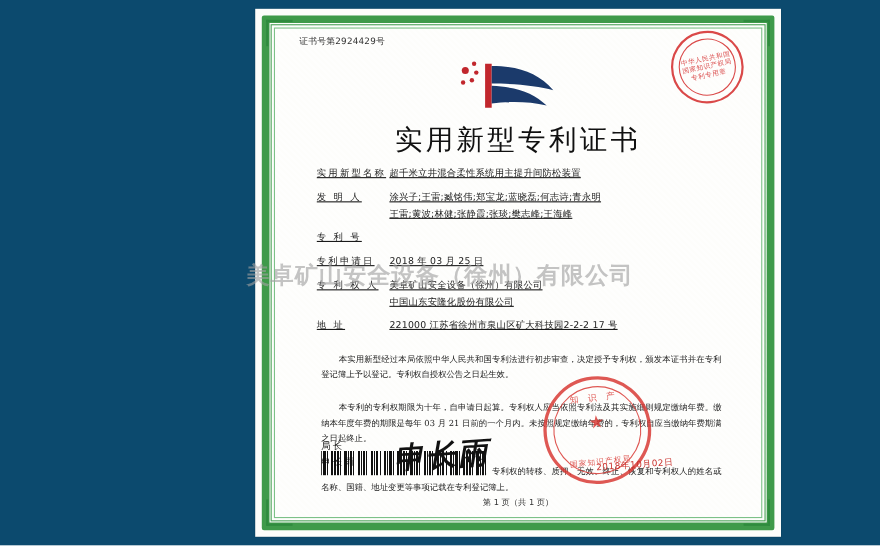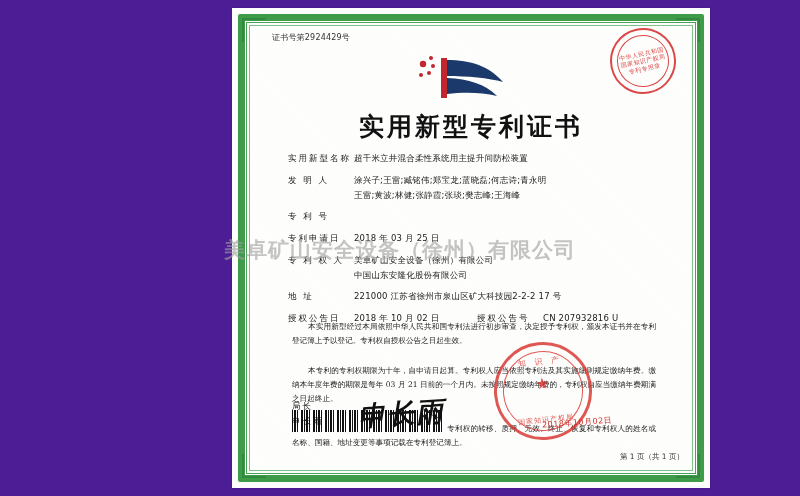--- a/index.html
+++ b/index.html
@@ -10,21 +10,21 @@
   body {
     width: 800px;
     height: 496px;
     font-family: "DejaVu Sans", "Liberation Sans", sans-serif;
     overflow: hidden;
   }
   #page {
     position: relative;
     width: 800px;
     height: 496px;
-    background: #4c1d95;
+    background: #0c4a6e;
   }
 
   
   #certificate {
     position: absolute;
     left: 232px;
     top: 8px;
     width: 478px;
     height: 480px;
     background: #fdfdfb;
@@ -91,21 +91,21 @@
   .emblem svg { display: block; }
 
   .main-title {
     position: absolute;
     top: 78px;
     left: 0;
     right: 0;
     text-align: center;
     font-family: "DejaVu Serif", "Liberation Serif", serif;
     font-size: 25px;
-    font-weight: bold;
+    font-weight: normal;
     letter-spacing: 3px;
     color: #111;
   }
 
   
   .seal-top {
     position: absolute;
     right: 8px;
     top: -4px;
     width: 62px;
@@ -132,20 +132,21 @@
 
   
   .fields {
     position: absolute;
     top: 120px;
     left: 30px;
     right: 18px;
     font-size: 8.5px;
     color: #1a1a1a;
     line-height: 1.5;
+    text-decoration: underline;
   }
   .field-row {
     display: flex;
     align-items: flex-start;
     margin-bottom: 2px;
   }
   .field-label {
     width: 66px;
     flex: 0 0 66px;
     letter-spacing: 2px;
@@ -269,21 +270,21 @@
     font-size: 8px;
     color: #c9302c;
     letter-spacing: 0.5px;
     transform: rotate(-4deg);
   }
 
   .page-footer {
     position: absolute;
     bottom: 4px;
     left: 0; right: 0;
-    text-align: right;
+    text-align: center;
     font-size: 7.5px;
     color: #333;
   }
 
   
   .wm {
     position: absolute;
     left: 0;
     width: 800px;
     text-align: center;
@@ -374,30 +375,20 @@
         <div class="field-row">
           <div class="field-label"></div>
           <div class="field-value">中国山东安隆化股份有限公司</div>
         </div>
         <div class="spacer-sm"></div>
         <div class="field-row">
           <div class="field-label">地 址</div>
           <div class="field-value">221000 江苏省徐州市泉山区矿大科技园2-2-2 17 号</div>
         </div>
         <div class="spacer-sm"></div>
-        <div class="two-col">
-          <div class="col">
-            <div class="field-label">授权公告日</div>
-            <div class="field-value">2018 年 10 月 02 日</div>
-          </div>
-          <div class="col">
-            <div class="field-label">授权公告号</div>
-            <div class="field-value">CN 207932816 U</div>
-          </div>
-        </div>
       </div>
 
       <div class="body-text">
         <p>本实用新型经过本局依照中华人民共和国专利法进行初步审查，决定授予专利权，颁发本证书并在专利登记簿上予以登记。专利权自授权公告之日起生效。</p>
         <p>本专利的专利权期限为十年，自申请日起算。专利权人应当依照专利法及其实施细则规定缴纳年费。缴纳本年度年费的期限是每年 03 月 21 日前的一个月内。未按照规定缴纳年费的，专利权自应当缴纳年费期满之日起终止。</p>
         <p>专利证书记载专利权登记时的法律状况。专利权的转移、质押、无效、终止、恢复和专利权人的姓名或名称、国籍、地址变更等事项记载在专利登记簿上。</p>
       </div>
 
       <div class="barcode"></div>
 

